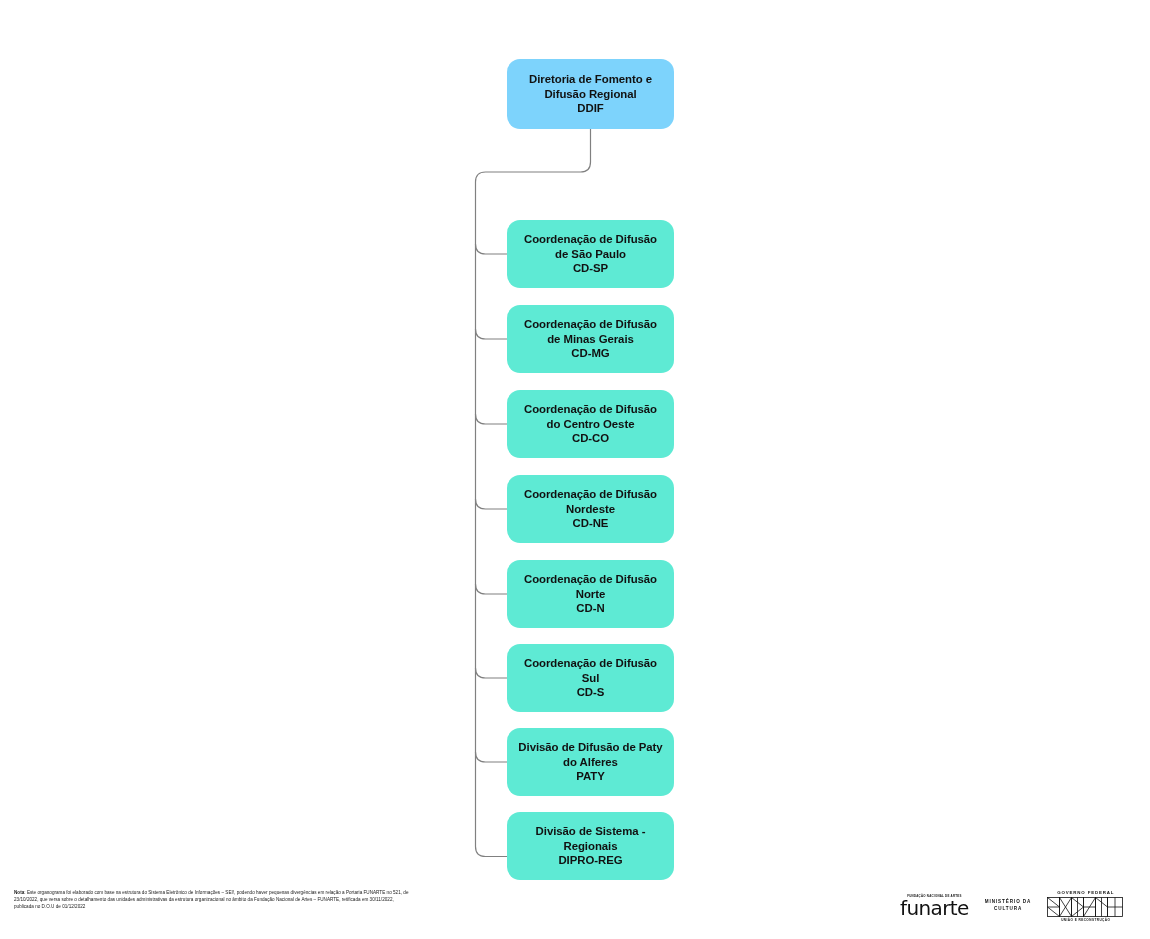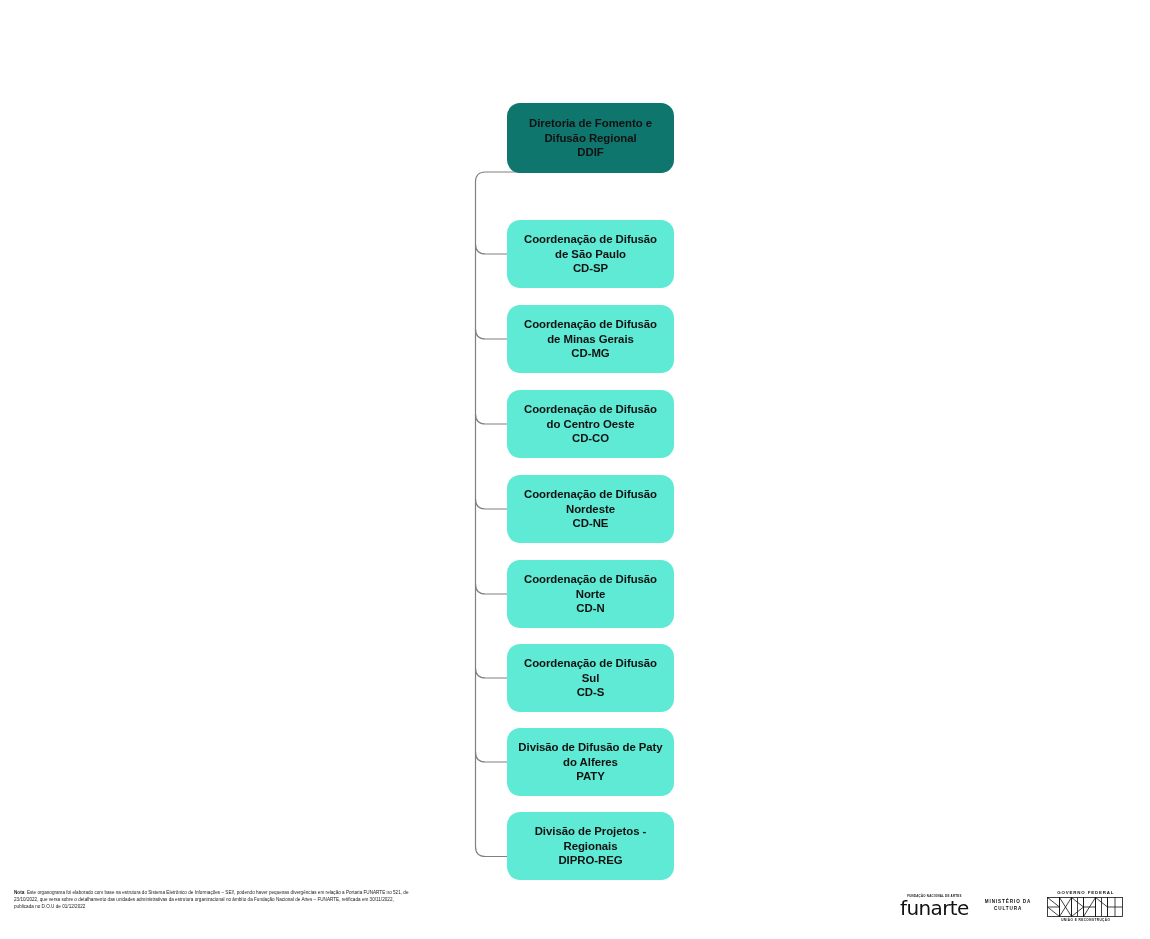--- a/index.html
+++ b/index.html
@@ -50,22 +50,21 @@
     letter-spacing: -0.05px;
     padding: 2px 6px;
   }
   .node .node-text {
     white-space: pre-line;
     display: block;
     width: 100%;
   }
 
   .node-root {
-    background: #0f766e;
-    margin-top: 44px;
+    background: #7dd3fc;
   }
   .node-child {
     background: #5eead4;
   }
 
   
   #footer-note {
     position: absolute;
     left: 14px;
     top: 889px;
@@ -213,21 +212,21 @@
 CD-S</span>
   </div>
 
   <div class="node node-child" style="left:507px; top:728px; width:167px; height:68px;">
     <span class="node-text">Divisão de Difusão de Paty
 do Alferes
 PATY</span>
   </div>
 
   <div class="node node-child" style="left:507px; top:812px; width:167px; height:68px;">
-    <span class="node-text">Divisão de Projetos -
+    <span class="node-text">Divisão de Sistema -
 Regionais
 DIPRO-REG</span>
   </div>
 
 </div>
 
 <div id="footer-note"><span class="note-label">Nota</span><span>: Este organograma foi elaborado com base na estrutura do Sistema Eletrônico de Informações – SEI!, podendo haver pequenas divergências em relação a Portaria FUNARTE no 521, de 23/10/2022, que versa sobre o detalhamento das unidades administrativas da estrutura organizacional no âmbito da Fundação Nacional de Artes – FUNARTE, retificada em 30/11/2022, publicada no D.O.U de 01/12/2022</span></div>
 
 <div id="footer-logos">
 

